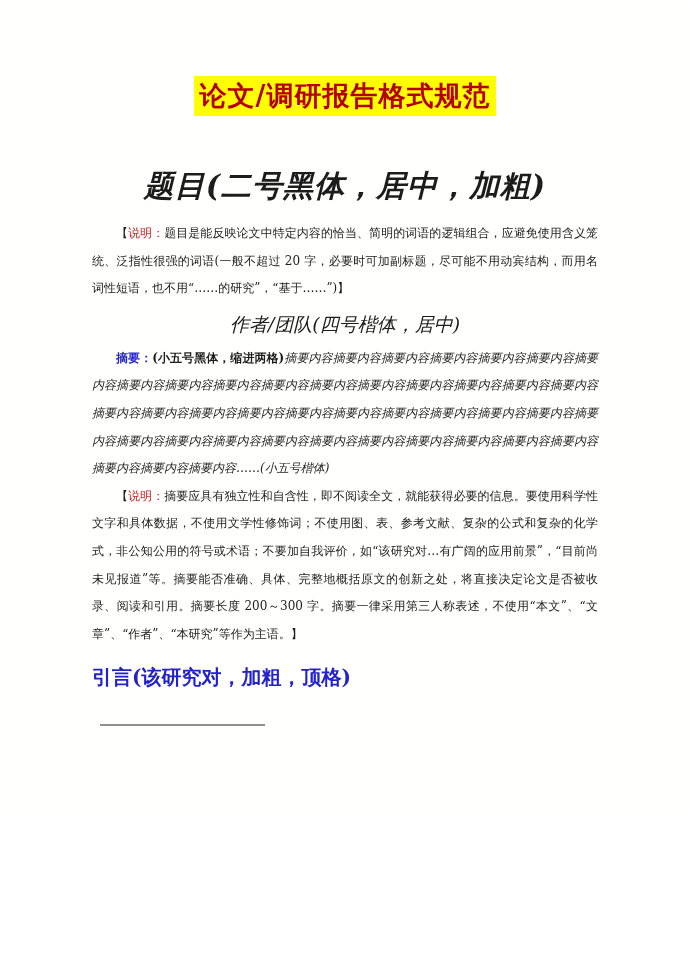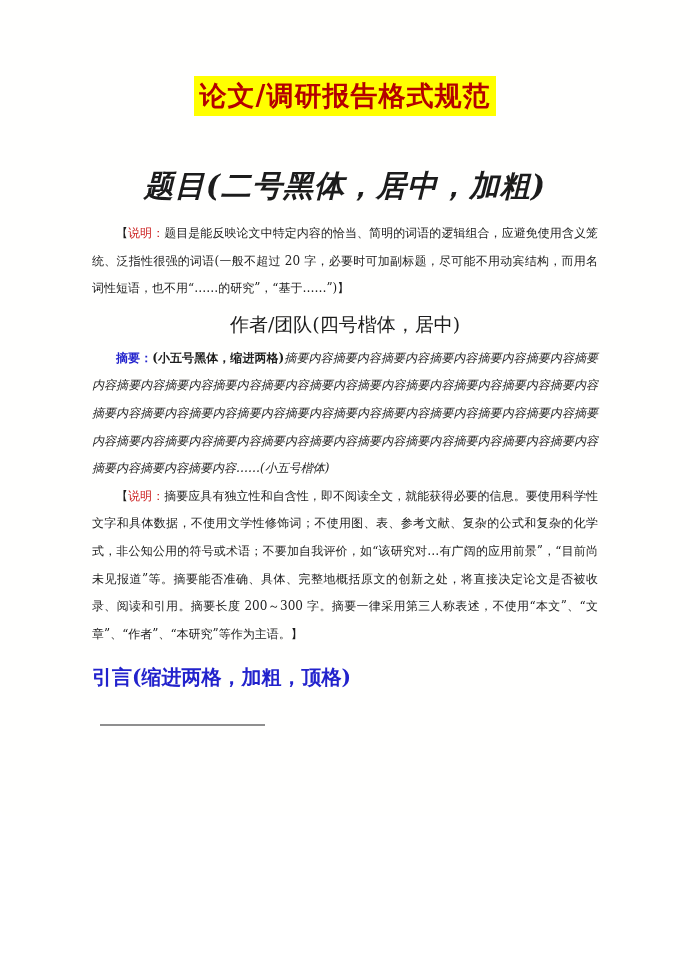--- a/index.html
+++ b/index.html
@@ -43,20 +43,21 @@
     margin: 0;
   }
   .red-label { color: #cc2222; }
   .blue-label { color: #2222cc; font-weight: bold; }
   .bold-note { font-weight: bold; }
   .kai { font-style: italic; }
   .author-line {
     text-align: center;
     text-indent: 0;
     font-size: 19px;
+    font-style: italic;
     line-height: 30px;
     margin: 6px 0 6px 0;
   }
   .section-heading {
     color: #2222cc;
     font-weight: bold;
     font-size: 20px;
     line-height: 30px;
     text-indent: 0;
     margin: 14px 0 0 0;
@@ -82,17 +83,17 @@
   <p class="para"><span>【</span><span class="red-label">说明：</span><span>题目是能反映论文中特定内容的恰当、简明的词语的逻辑组合，应避免使用含义笼统、泛指性很强的词语(一般不超过 20 字，必要时可加副标题，尽可能不用动宾结构，而用名词性短语，也不用“……的研究”，“基于……”)】</span></p>
 
   <p class="para author-line">作者/团队(四号楷体，居中)</p>
 
   <p class="para"><span class="blue-label">摘要：</span><span class="bold-note">(小五号黑体，缩进两格)</span><span class="kai">摘要内容摘要内容摘要内容摘要内容摘要内容摘要内容摘要内容摘要内容摘要内容摘要内容摘要内容摘要内容摘要内容摘要内容摘要内容摘要内容摘要内容摘要内容摘要内容摘要内容摘要内容摘要内容摘要内容摘要内容摘要内容摘要内容摘要内容摘要内容摘要内容摘要内容摘要内容摘要内容摘要内容摘要内容摘要内容摘要内容摘要内容摘要内容摘要内容摘要内容摘要内容……(小五号楷体)</span></p>
 
   <p class="para"><span>【</span><span class="red-label">说明：</span><span>摘要应具有独立性和自含性，即不阅读全文，就能获得必要的信息。要使用科学性文字和具体数据，不使用文学性修饰词；不使用图、表、参考文献、复杂的公式和复杂的化学式，非公知公用的符号或术语；不要加自我评价，如“该研究对…有广阔的应用前景”，“目前尚未见报道”等。摘要能否准确、具体、完整地概括原文的创新之处，将直接决定论文是否被收录、阅读和引用。摘要长度 200～300 字。摘要一律采用第三人称表述，不使用“本文”、“文章”、“作者”、“本研究”等作为主语。】</span></p>
 
 
 
-  <p class="para section-heading">引言(缩进两格，加粗，顶格)</p>
+  <p class="para section-heading">引言(该研究对，加粗，顶格)</p>
 
   <hr class="footnote-line">
 
 </div>
 
 </body></html>

